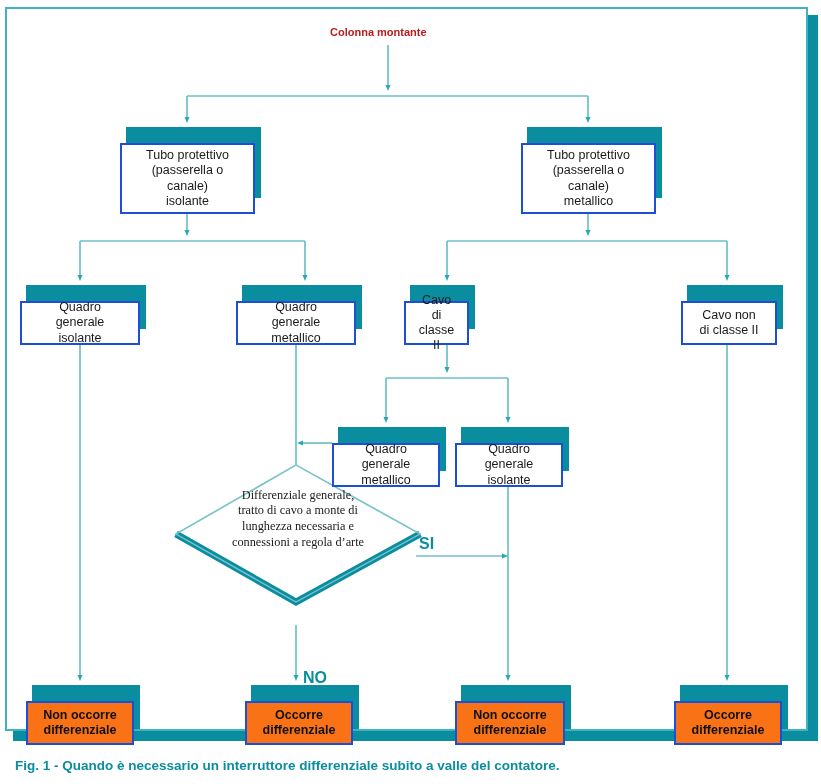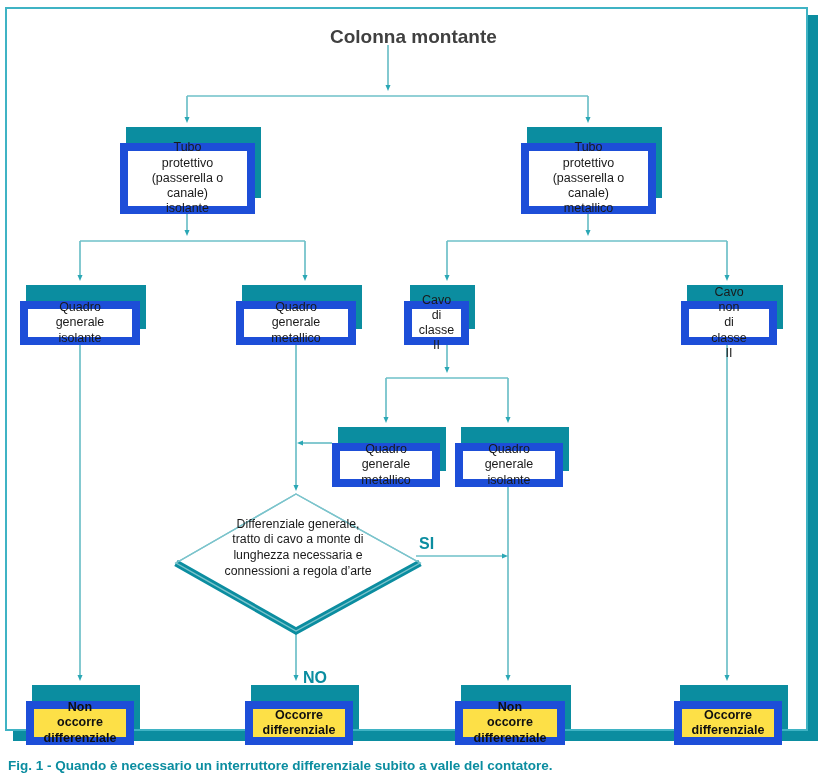--- a/index.html
+++ b/index.html
@@ -70,39 +70,39 @@
     height: 100%;
     background: #0b8da0;
     z-index: 0;
   }
   .node .nbody {
     position: relative;
     z-index: 1;
     width: 100%;
     height: 100%;
     box-sizing: border-box;
-    border: 8px solid #1d4ed8;
+    border: 2px solid #1d4ed8;
     display: flex;
     align-items: center;
     justify-content: center;
-    padding: 2px 20px;
+    padding: 2px 12px;
     margin-top: 44px;
   }
 
   
   .node.plain .nbody {
     background: #ffffff;
     color: #1a1a1a;
     font-size: 12.5px;
     font-weight: 400;
   }
 
   
   .node.result .nbody {
-    background: #fde047;
+    background: #f97316;
     color: #101010;
     font-size: 12.5px;
     font-weight: bold;
   }
 
   
   .diamond-wrap {
     position: absolute;
   }
   .diamond-text {
@@ -122,32 +122,32 @@
     padding-bottom: 34px;
     box-sizing: border-box;
   }
 
   
   .label {
     position: absolute;
     white-space: nowrap;
   }
   .label.title {
-    font-size: 19px;
-    font-weight: bold;
-    color: #404040;
+    font-size: 11px;
+    font-weight: bold;
+    color: #b91c1c;
   }
   .label.branch {
     font-size: 16px;
     font-weight: bold;
     color: #0b8da0;
   }
   .caption {
     position: absolute;
-    left: 8px;
+    left: 15px;
     top: 758px;
     font-size: 13.5px;
     font-weight: bold;
     color: #0b8da0;
     white-space: nowrap;
   }
 </style>
 </head>
 <body>
 
@@ -245,21 +245,21 @@
     <div class="nbody">Quadro generale
 metallico</div>
   </div>
 
   <div class="node plain" style="left:455px; top:421px; width:108px; height:44px;">
     <div class="nshadow"></div>
     <div class="nbody">Quadro generale
 isolante</div>
   </div>
 
-  <div class="diamond-wrap" style="left:170px; top:489px; width:256px; height:152px;">
+  <div class="diamond-wrap" style="left:170px; top:460px; width:256px; height:152px;font-family:Liberation Serif, serif;">
     <svg width="256" height="152" viewBox="0 0 256 152">
       <polygon points="126,5 250,74 126,142 6,74" fill="#ffffff" stroke="#7cc4cc" stroke-width="1.4"></polygon>
       <polyline points="6,74 126,142 250,74" fill="none" stroke="#0b8da0" stroke-width="7" stroke-linejoin="miter"></polyline>
       <polygon points="126,5 250,74 126,142 6,74" fill="none" stroke="#7cc4cc" stroke-width="1.4"></polygon>
     </svg>
     <div class="diamond-text">Differenziale generale,
 tratto di cavo a monte di
 lunghezza necessaria e
 connessioni a regola d’arte</div>
   </div>

